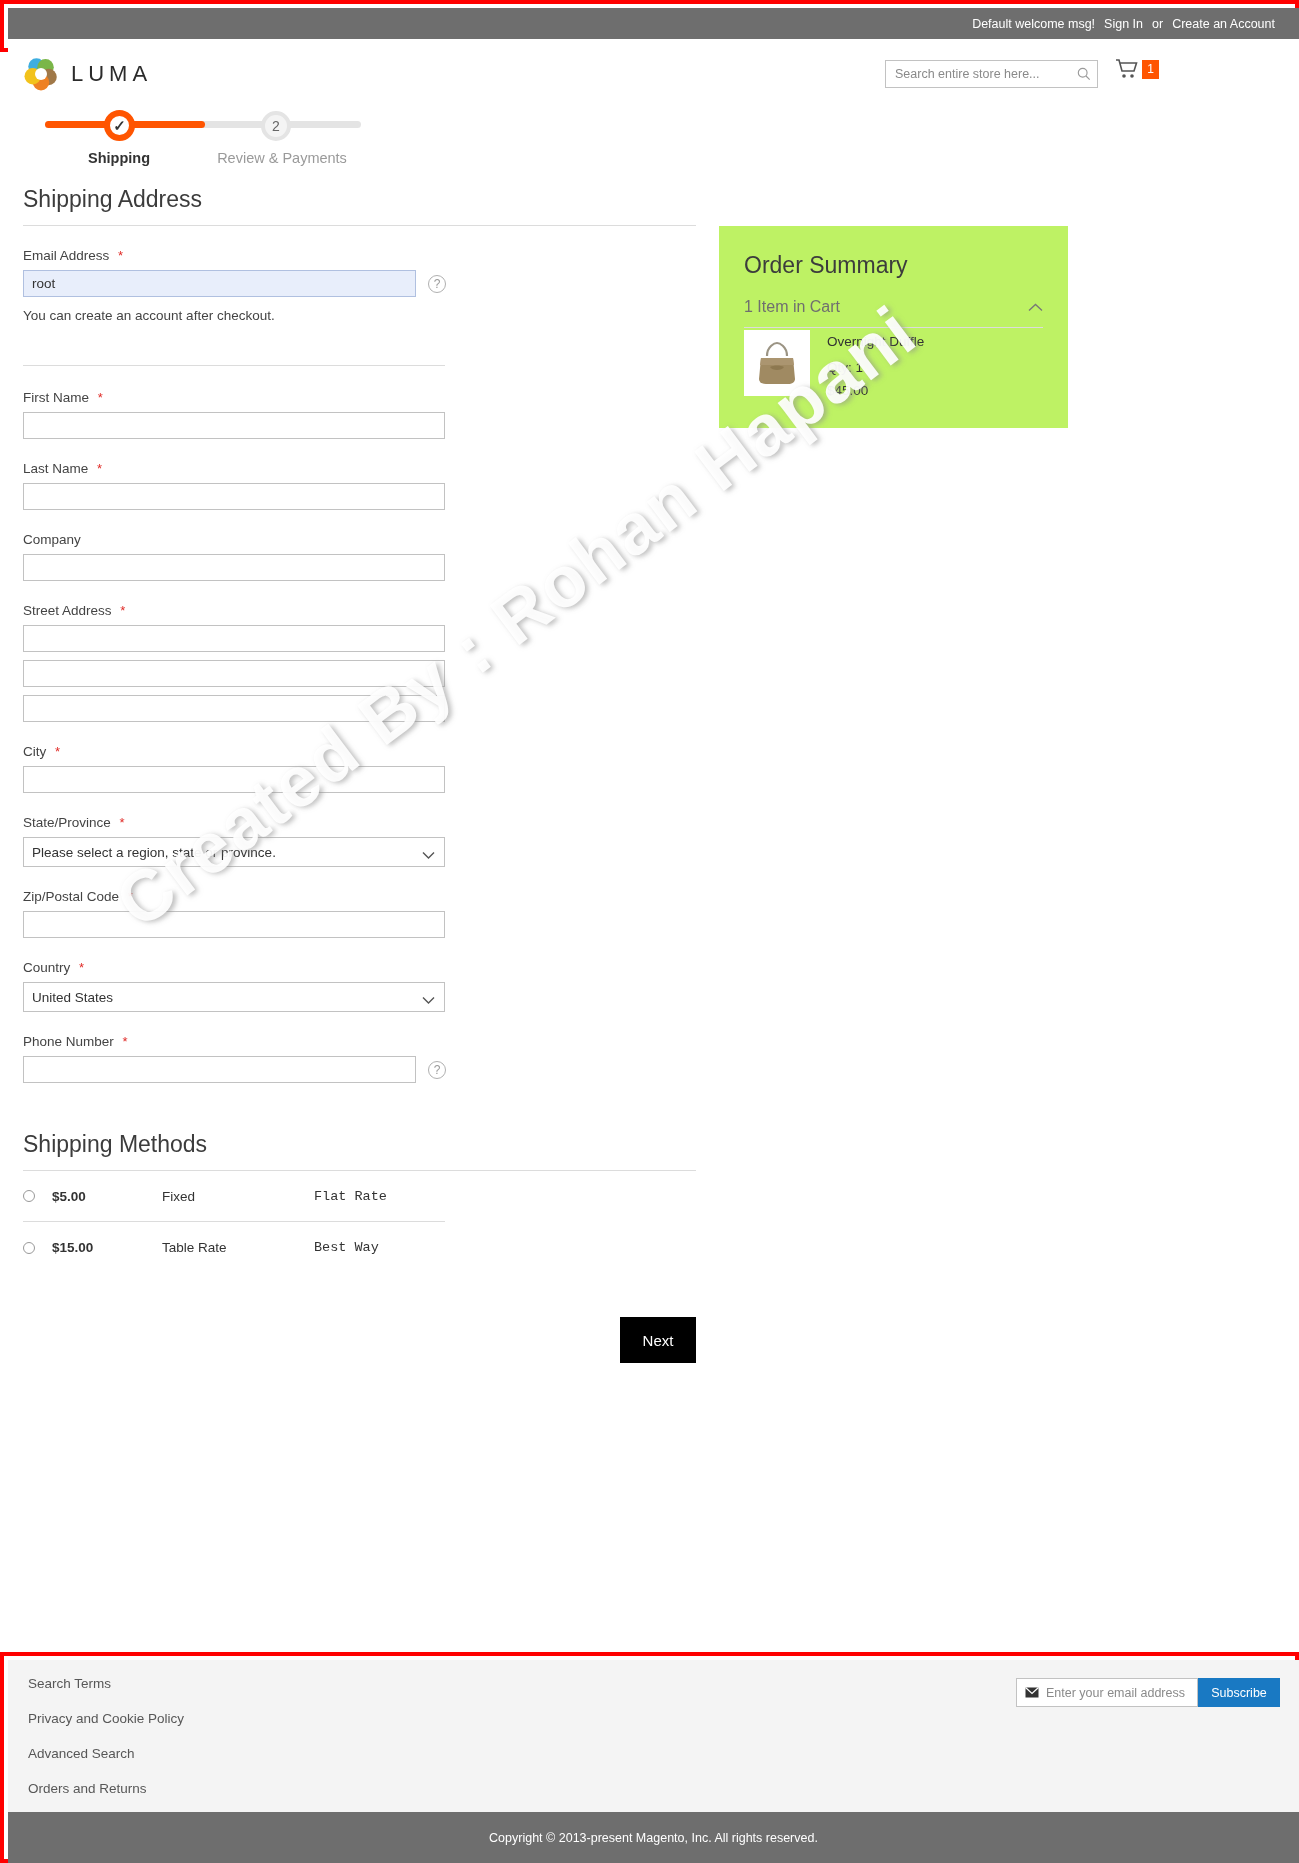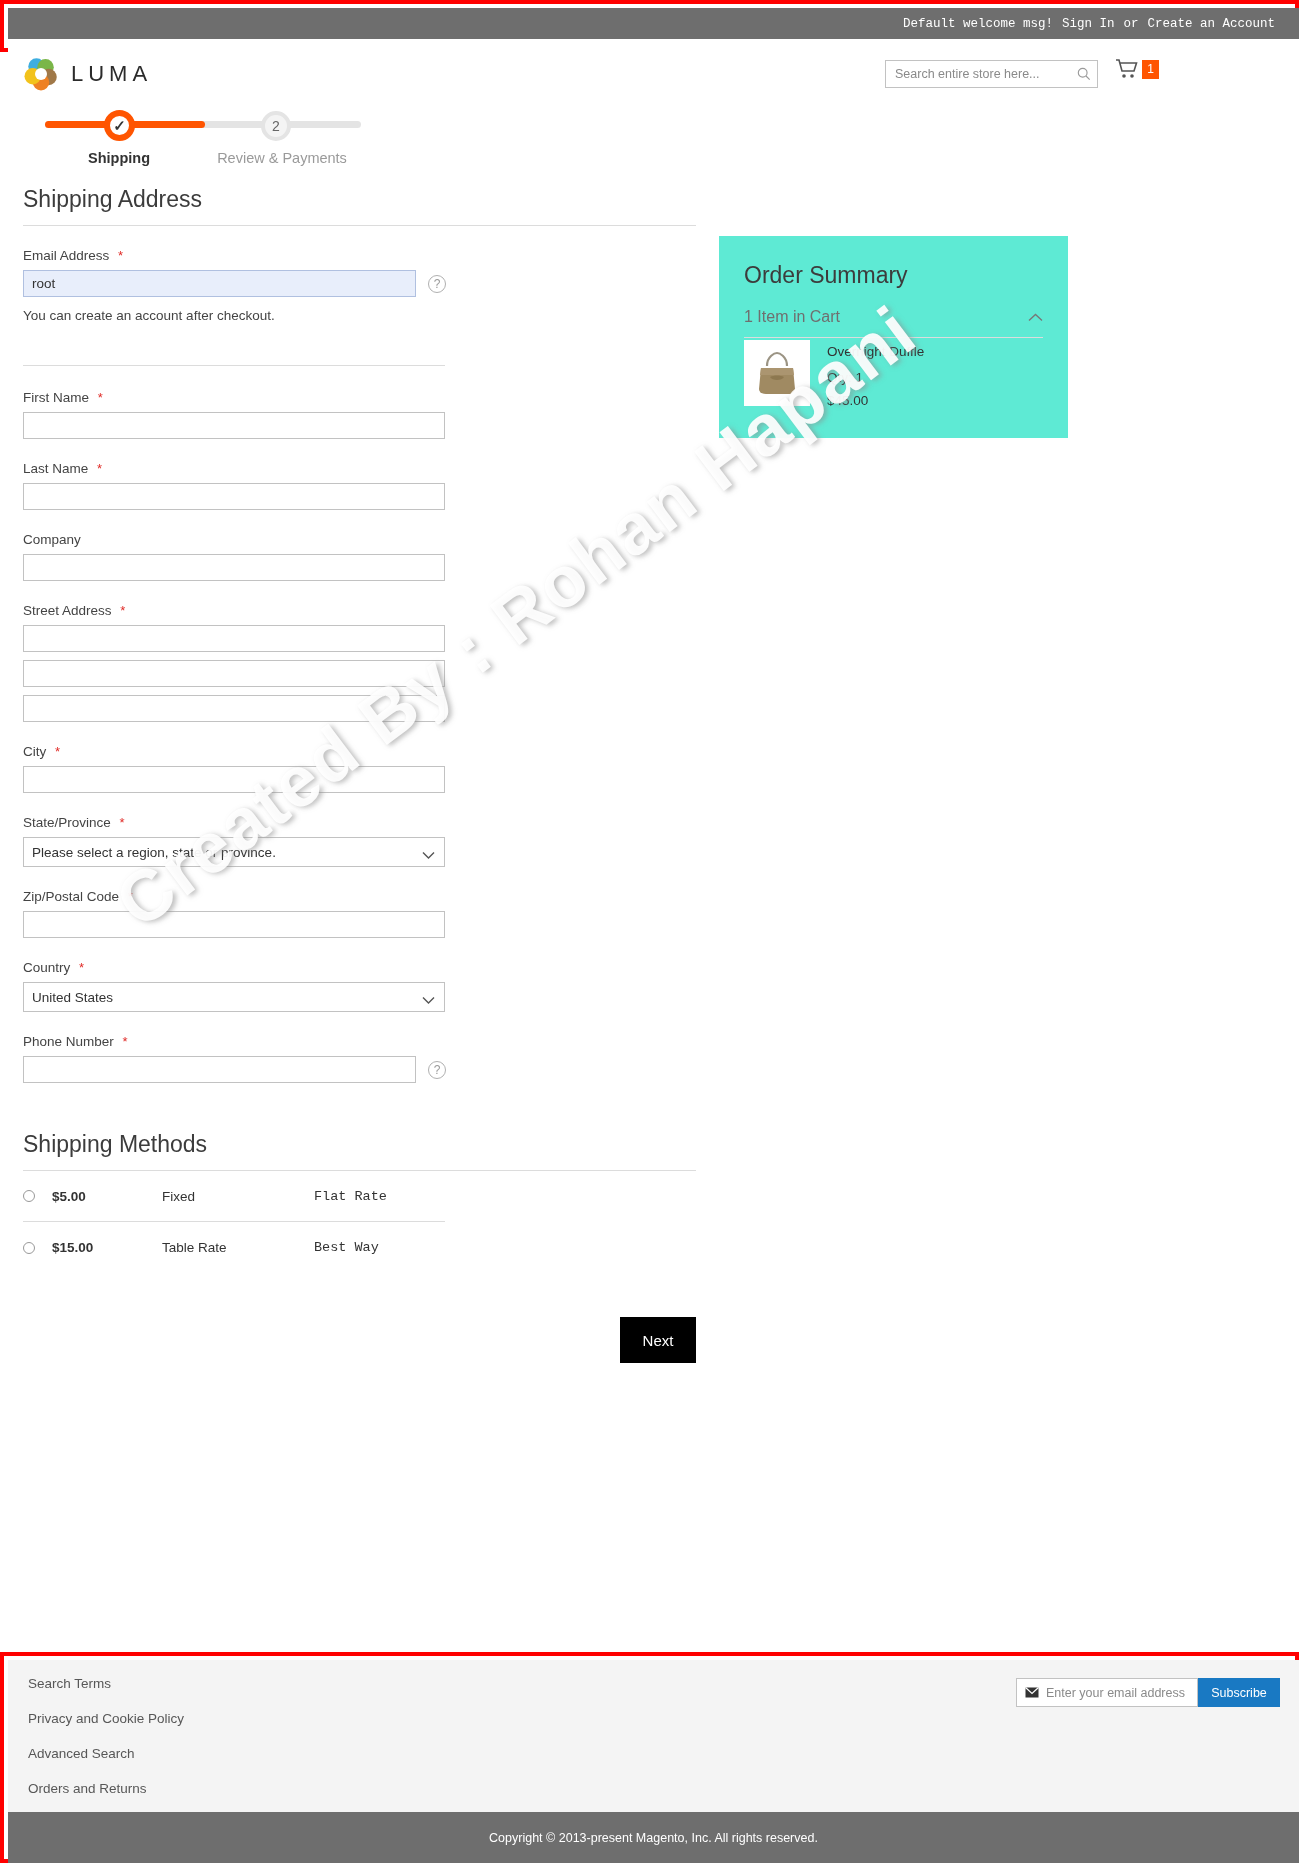--- a/index.html
+++ b/index.html
@@ -10,21 +10,20 @@
     font-family: "Liberation Sans", sans-serif;
     color: #333333;
     overflow: hidden;
   }
   .page { position: relative; width: 1299px; height: 1863px; }
 
   
   .annot-top {
     position: absolute; left: 0; top: 0; width: 1299px; height: 52px;
     border: 4px solid #ff0000;
-    font-family: Liberation Mono, monospace;
   }
   .panel-bar {
     position: absolute; left: 4px; top: 4px; width: 1291px; height: 31px;
     background: #6e6e6e;
     display: flex; align-items: center; justify-content: flex-end;
     padding-right: 24px;
   }
   .panel-links { display: flex; align-items: center; gap: 9px; }
   .panel-links span, .panel-links a {
     color: #ffffff; font-size: 12.5px; text-decoration: none; white-space: nowrap;
@@ -170,22 +169,22 @@
     width: 673px; display: flex; justify-content: flex-end; margin-top: 44px;
   }
   .next-btn {
     background: #000000; color: #ffffff; border: none;
     font-family: "Liberation Sans", sans-serif;
     font-size: 15px; width: 76px; height: 46px; cursor: pointer;
   }
 
   
   .summary {
-    position: absolute; left: 719px; top: 236px;
-    width: 349px; background: #5eead4; padding: 26px 25px 30px 25px;
+    position: absolute; left: 719px; top: 226px;
+    width: 349px; background: #bef264; padding: 26px 25px 30px 25px;
   }
   .sum-title {
     font-size: 23px; font-weight: 300; color: #3c3c3c; margin-bottom: 19px;
   }
   .sum-sub-row {
     display: flex; align-items: center; justify-content: space-between;
     border-bottom: 1px solid #dcdcdc; padding-bottom: 11px; margin-bottom: 2px;
     cursor: pointer;
   }
   .sum-sub { font-size: 16px; color: #6f6f6f; font-weight: 300; }

